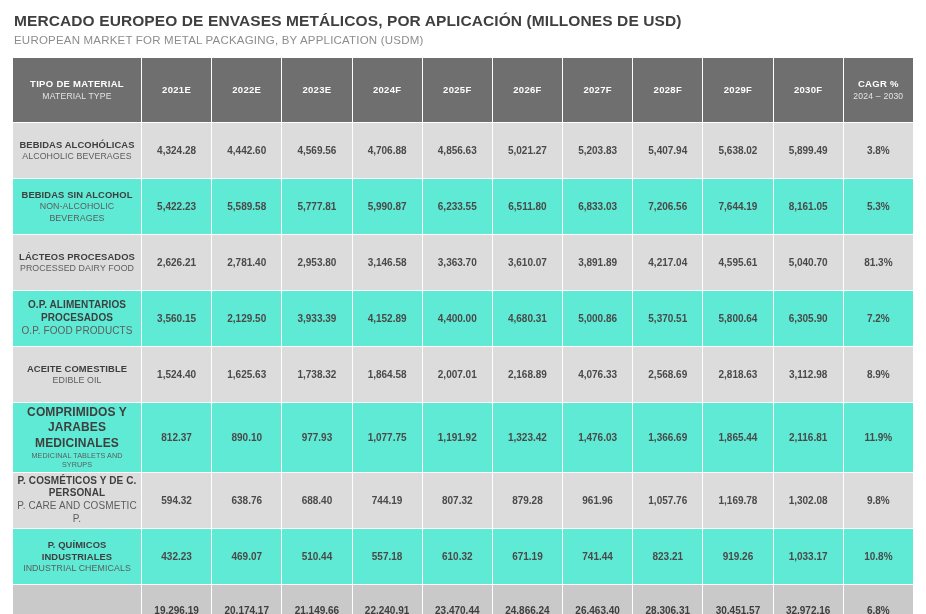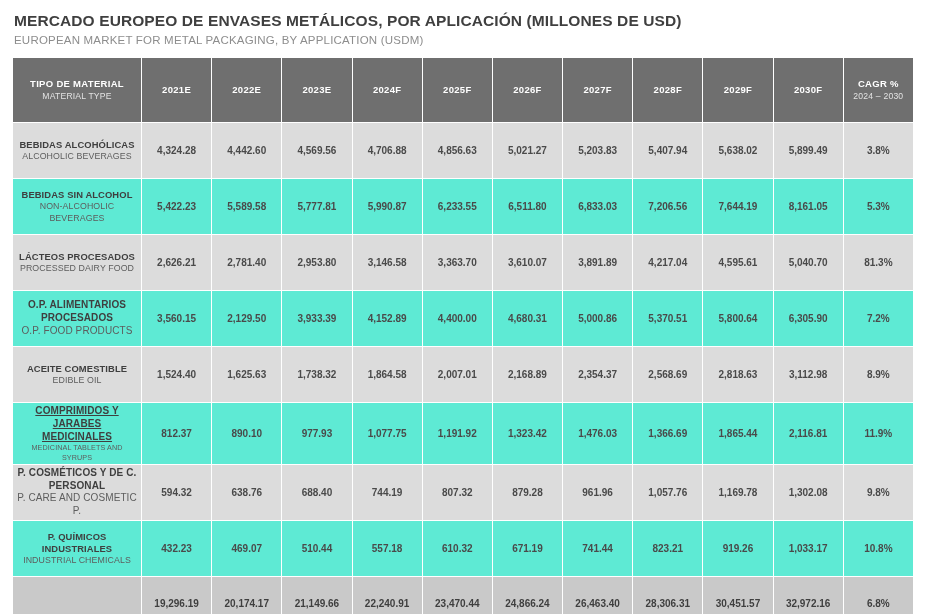--- a/index.html
+++ b/index.html
@@ -106,21 +106,21 @@
     letter-spacing: 0.1px;
   }
   td.label-cell .lbl-en {
     display: block;
     font-weight: normal;
     font-size: 8.8px;
     color: #5d5d5d;
     text-transform: uppercase;
     letter-spacing: 0.1px;
   }
-  td.label-cell.small .lbl-es { font-size: 10px; text-decoration: underline; }
+  td.label-cell.small .lbl-es { font-size: 12px; }
   td.label-cell.small .lbl-en { font-size: 7.2px; }
   td.label-cell.mid .lbl-es { font-size: 10px; }
   td.label-cell.mid .lbl-en { font-size: 10px; }
 
   tbody tr.total-row td {
     background: #c9c9c9;
     height: 48px;
     font-weight: bold;
     font-size: 10px;
     color: #3f3f3f;
@@ -241,21 +241,21 @@
         <td class="label-cell">
           <span class="lbl-es">ACEITE COMESTIBLE</span>
           <span class="lbl-en">EDIBLE OIL</span>
         </td>
         <td>1,524.40</td>
         <td>1,625.63</td>
         <td>1,738.32</td>
         <td>1,864.58</td>
         <td>2,007.01</td>
         <td>2,168.89</td>
-        <td>2,354.37</td>
+        <td>4,076.33</td>
         <td>2,568.69</td>
         <td>2,818.63</td>
         <td>3,112.98</td>
         <td>8.9%</td>
       </tr>
 
       <tr class="even">
         <td class="label-cell small">
           <span class="lbl-es">COMPRIMIDOS Y JARABES MEDICINALES</span>
           <span class="lbl-en">MEDICINAL TABLETS AND SYRUPS</span>

